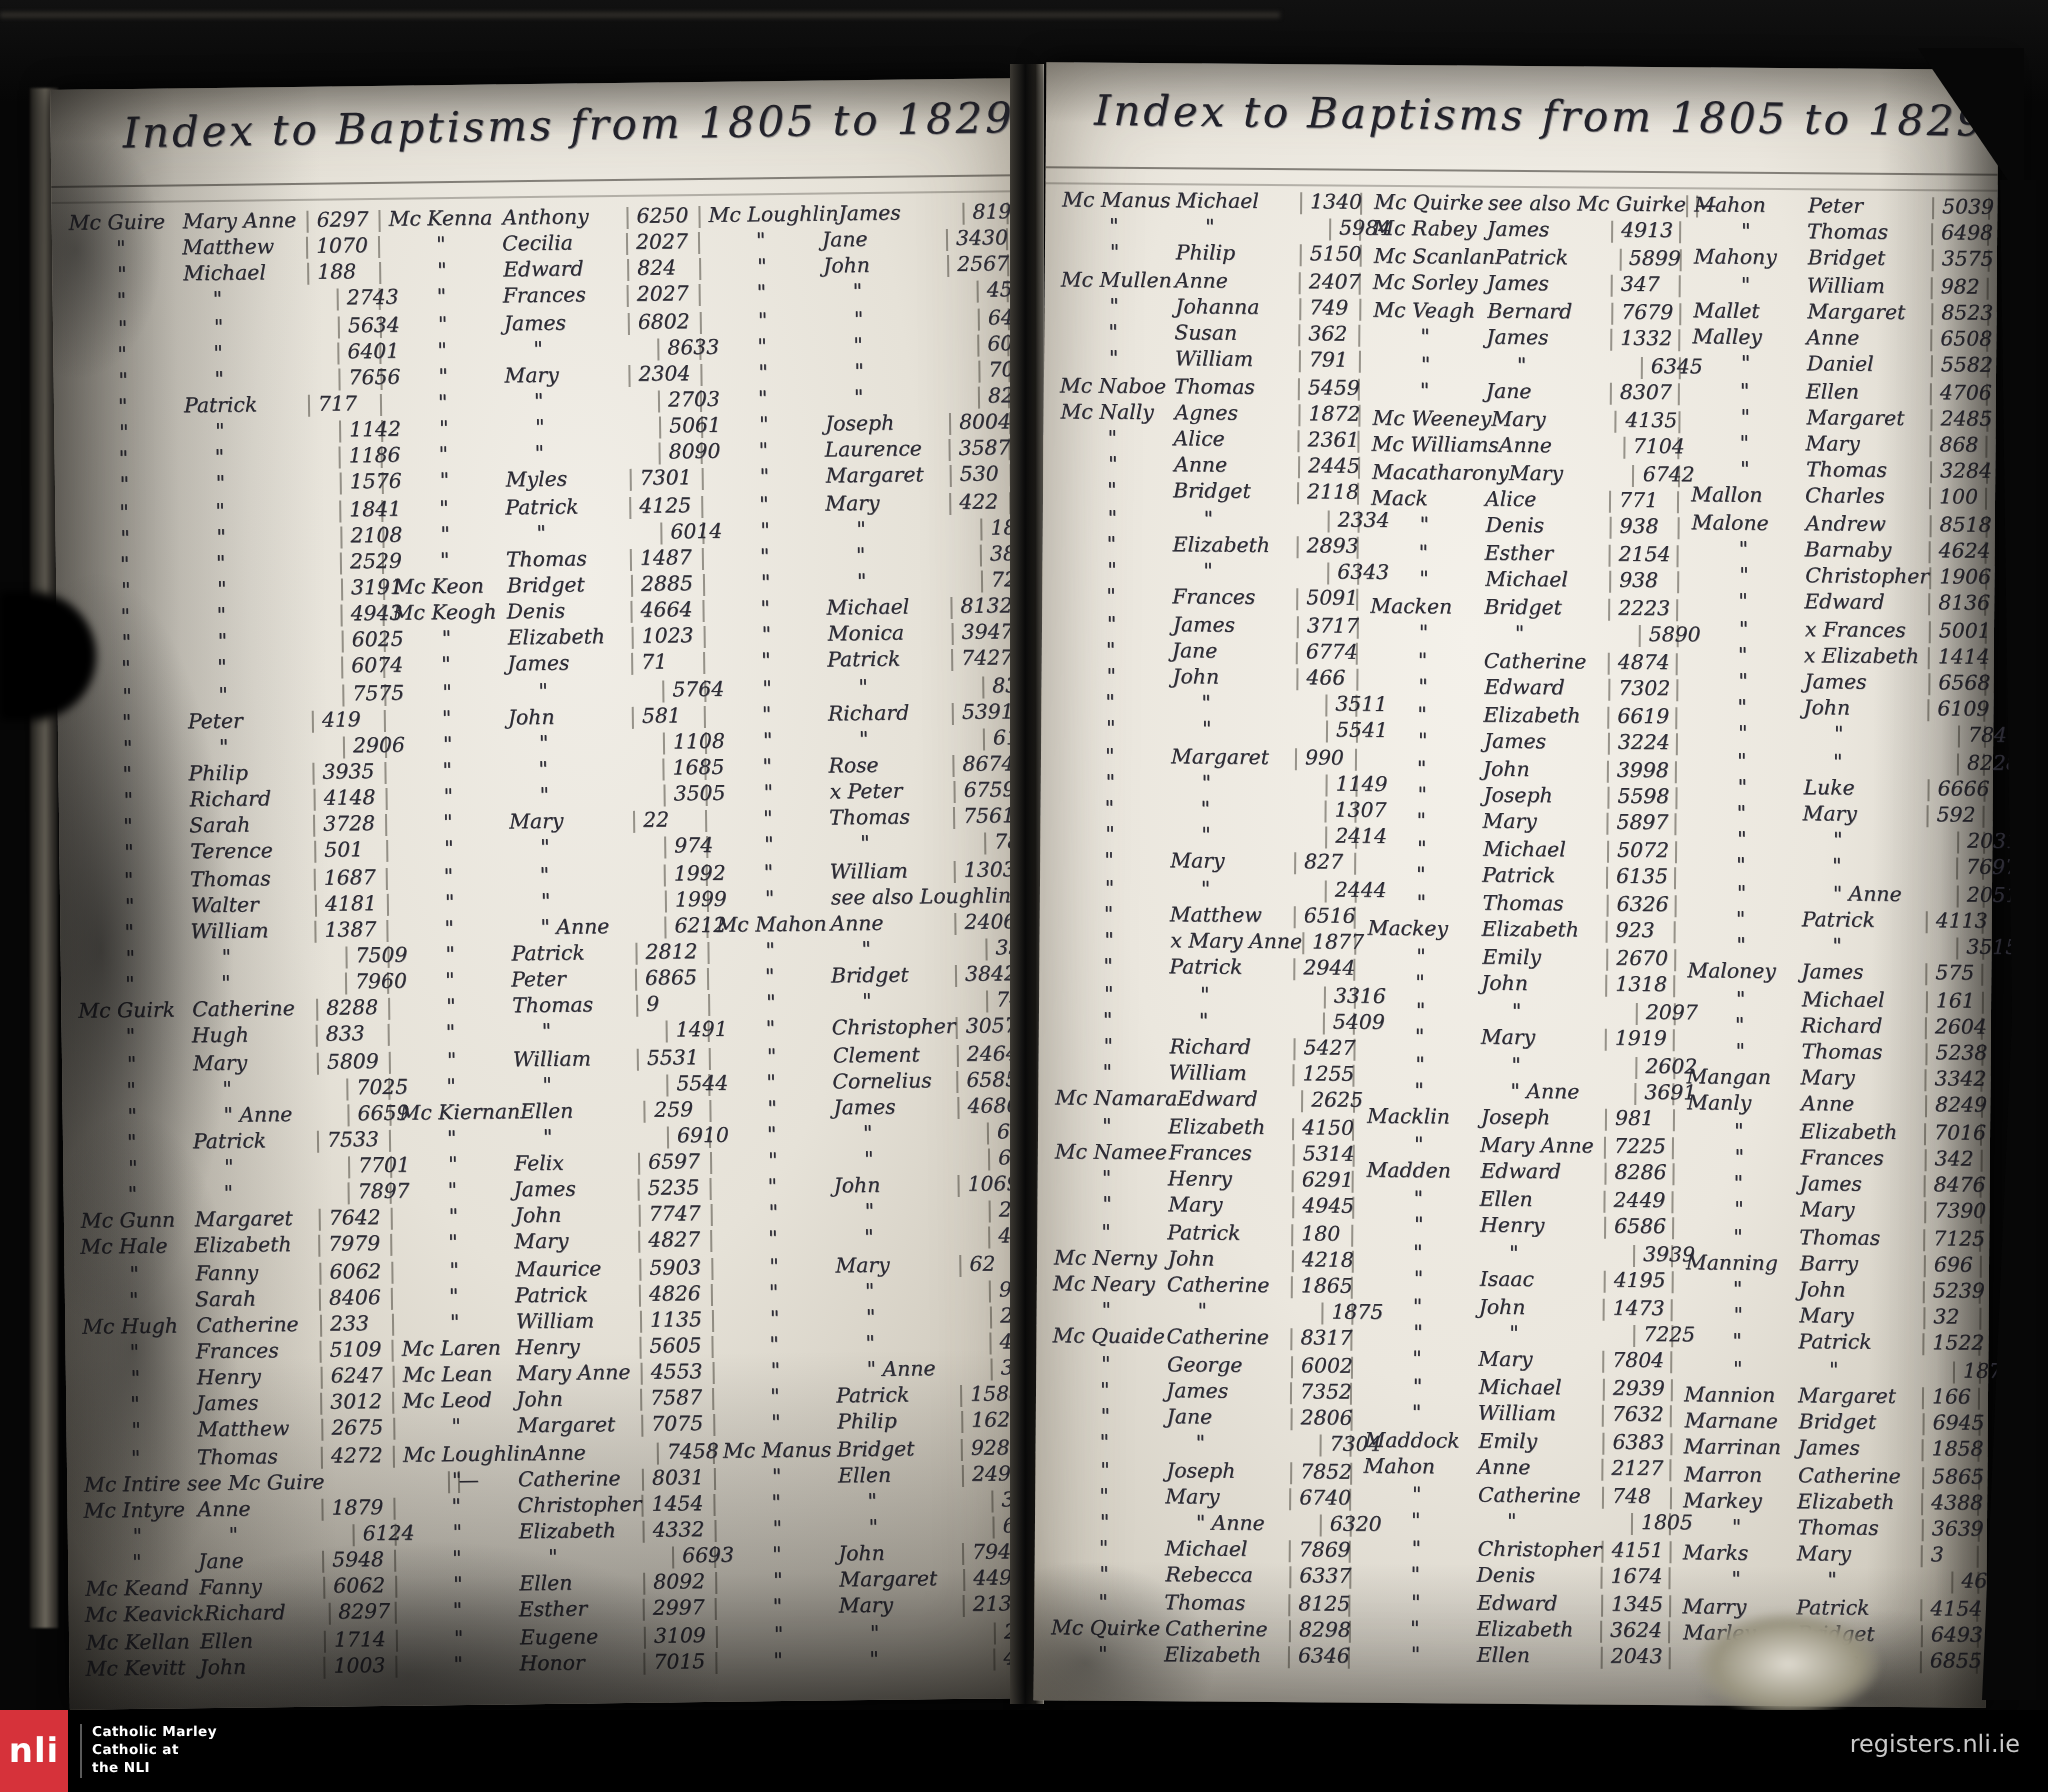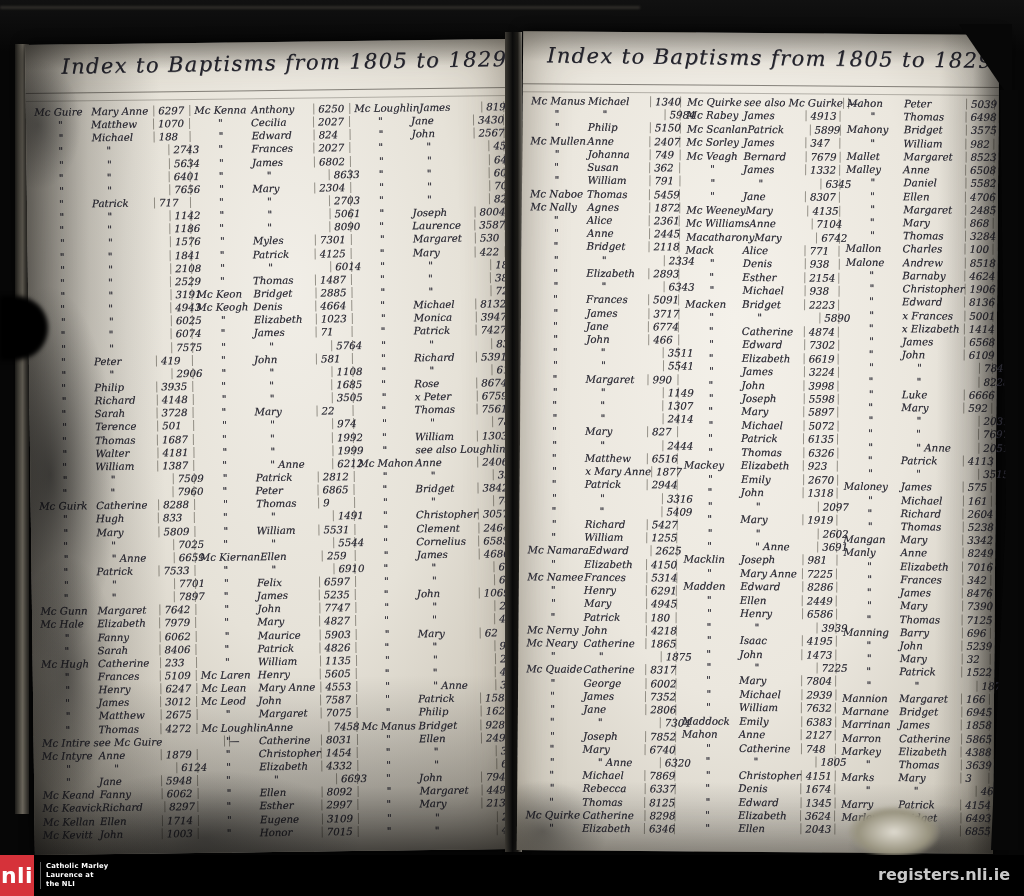--- a/index.html
+++ b/index.html
@@ -67,26 +67,26 @@
   .cs.dit{padding-left:24px;flex-basis:33px;}
   .cf{flex:0 0 62px;overflow:visible;}
   .cf.dit2{padding-left:15px;}
   .cn{flex:1 1 auto;border-left:1px solid rgba(62,57,48,.5);border-right:1px solid rgba(62,57,48,.5);
       padding-left:4px;min-width:0;}
 
   
   #footer{position:absolute;left:0;bottom:0;width:1024px;height:41px;background:#000;}
   #nli-logo{position:absolute;left:0;top:0;width:34px;height:41px;background:#d6323a;
       display:flex;align-items:center;justify-content:center;color:#fff;
-      font-family:"DejaVu Sans",sans-serif;font-weight:bold;font-size:22px;letter-spacing:.5px;}
+      font-family:"DejaVu Sans",sans-serif;font-weight:bold;font-size:17px;letter-spacing:.5px;}
   .cap-divider{position:absolute;left:40px;top:7px;height:27px;width:1px;background:#5a5a5a;}
   #caption{position:absolute;left:46px;top:7px;color:#fff;font-family:"DejaVu Sans",sans-serif;
       font-size:6.8px;font-weight:bold;line-height:9px;letter-spacing:.2px;}
   #url{position:absolute;right:14px;top:10px;color:#c9c9c9;
-      font-family:"DejaVu Sans",sans-serif;font-size:16px;font-weight:bold;}
+      font-family:"DejaVu Sans",sans-serif;font-size:12px;}
 </style>
 </head>
 <body>
 
 <div id="stage">
 
   <div id="scan">
     <div class="top-streak"></div>
     <div class="spine-edge"></div>
 
@@ -1797,19 +1797,19 @@
     <div class="tear-tr"></div>
     <div class="tear-r2"></div>
     <div class="corner-blob"></div>
   </div>
 
   <div id="footer">
     <div id="nli-logo">nli</div>
     <div class="cap-divider"></div>
     <div id="caption">
       <div>Catholic Marley</div>
-      <div>Laurence at</div>
+      <div>Catholic at</div>
       <div>the NLI</div>
     </div>
     <div id="url">registers.nli.ie</div>
   </div>
 
 </div>
 
 </body></html>

